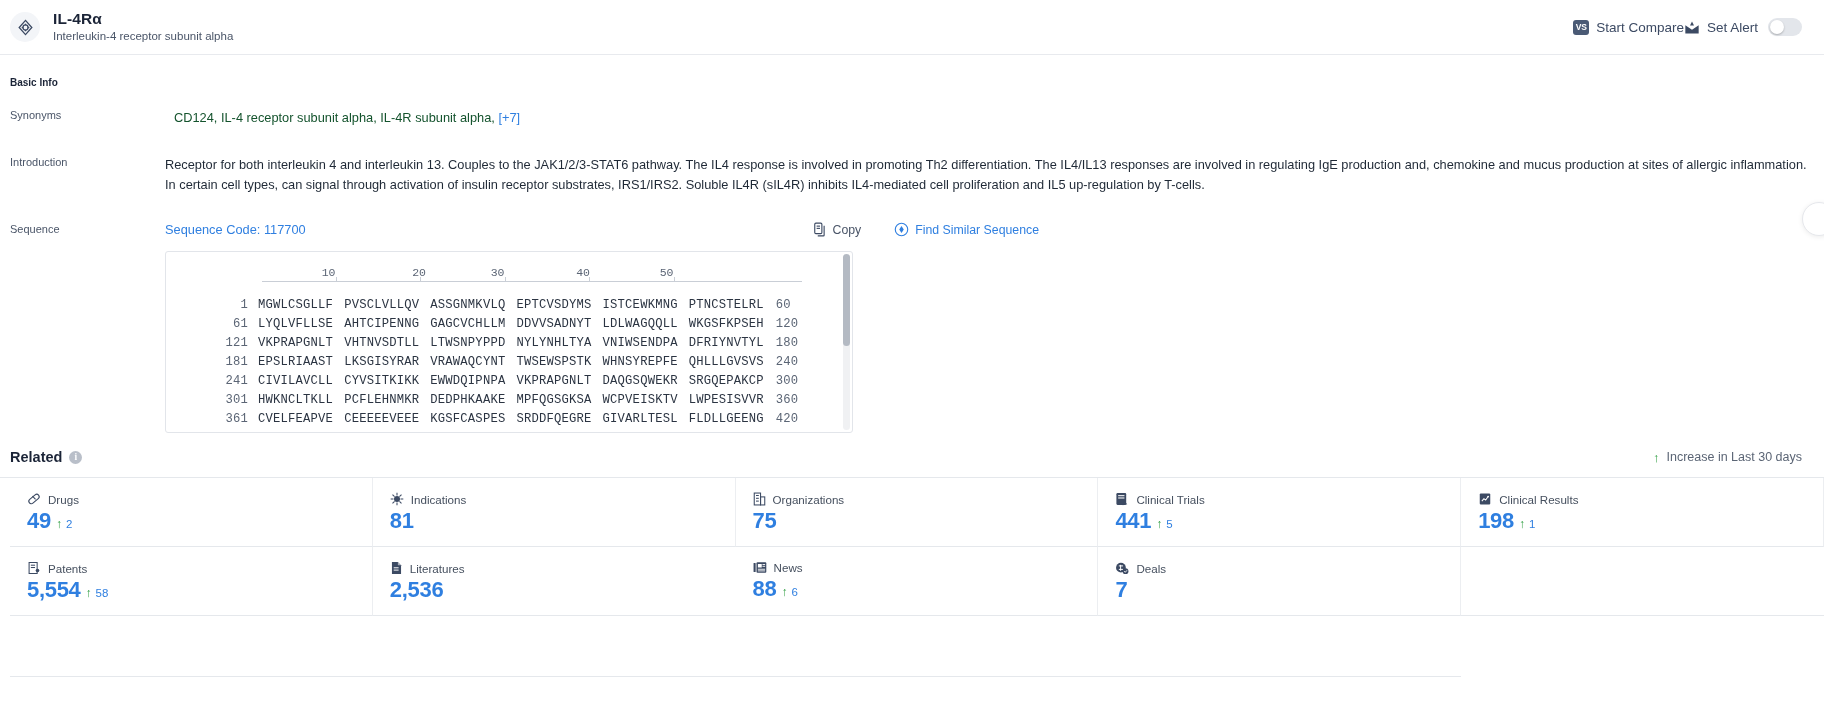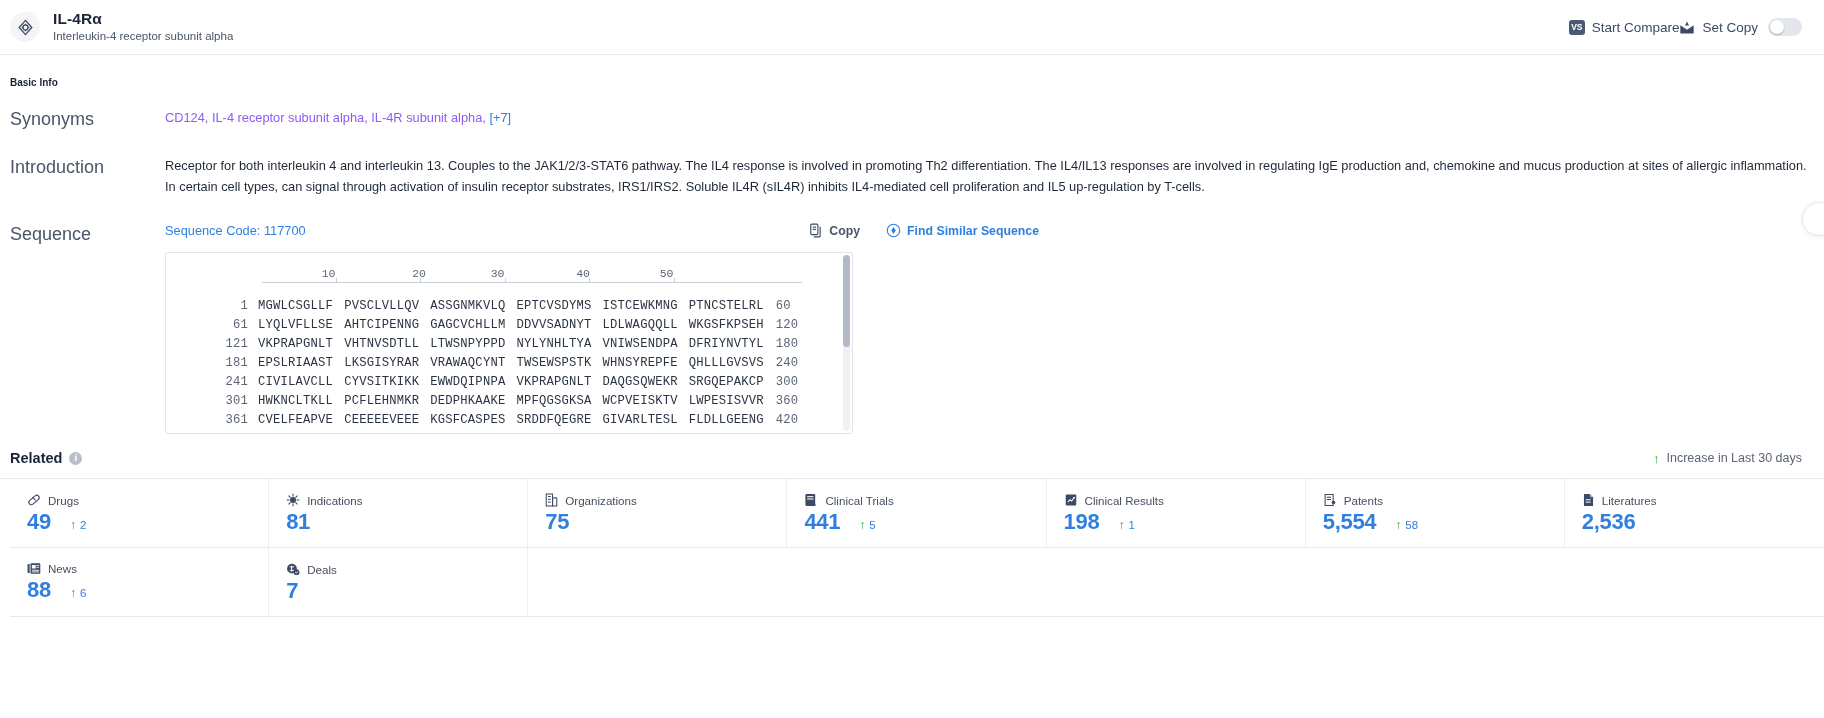--- a/index.html
+++ b/index.html
@@ -90,31 +90,31 @@
   .up-arrow { color: #2e9e40; font-size: 13px; line-height: 1; }
 
   
   .info-row {
     display: flex;
     padding-left: 10px;
     margin-top: 20px;
   }
   .info-label {
     width: 155px; flex: 0 0 155px;
-    font-size: 18px; color: #4a5568;
+    font-size: 11px; color: #4a5568;
     padding-top: 1px;
   }
   .info-value { flex: 1; font-size: 12.8px; color: #1f2936; line-height: 1.62; padding-right: 8px; }
-  .syn { color: #8b5cf6; }
+  .syn { color: #14532d; margin-left: 9px; }
   .plus-link { color: #2f7fe0; cursor: pointer; }
 
   
   .seq-head { display: flex; align-items: center; }
   .seq-code { font-size: 12.8px; color: #2f7fe0; cursor: pointer; }
-  .seq-actions { display: flex; gap: 26px; margin-left: auto; margin-right: 785px; font-weight: bold; }
+  .seq-actions { display: flex; gap: 33px; margin-left: auto; margin-right: 785px; }
   .seq-action { display: flex; align-items: center; gap: 6px; font-size: 12.3px; color: #4a5568; cursor: pointer; }
   .seq-action.blue { color: #2f7fe0; }
 
   .seq-box {
     margin-top: 14px;
     width: 688px;
     height: 182px;
     border: 1px solid #e2e5ea;
     border-radius: 3px;
     background: #fff;
@@ -152,35 +152,35 @@
   .seq-track {
     position: absolute; right: 2px; top: 2px; bottom: 2px;
     width: 7px; border-radius: 4px; background: #f0f1f3;
   }
 
   
   .related-grid {
     margin-top: 12px;
     border-top: 1px solid #e5e8ec;
     display: grid;
-    grid-template-columns: repeat(7, 1fr);
+    grid-template-columns: repeat(5, 1fr);
     padding-left: 10px;
   }
   .rel-card {
     border-right: 1px solid #eceef1;
     border-bottom: 1px solid #e5e8ec;
     padding: 14px 0 12px 17px;
     min-height: 61px;
     cursor: pointer;
   }
   .rel-card:nth-child(7n) { border-right: none; }
   .rel-card.empty { border-right: none; border-bottom: 1px solid #e5e8ec; cursor: default; }
   .rel-head { display: flex; align-items: center; gap: 7px; }
   .rel-name { font-size: 11.6px; color: #454f5e; }
-  .rel-val-row { display: flex; align-items: baseline; gap: 19px; margin-top: 2px; }
+  .rel-val-row { display: flex; align-items: baseline; gap: 5px; margin-top: 2px; }
   .rel-val { font-size: 22px; font-weight: 700; color: #2f7fe0; letter-spacing: -.3px; }
   .rel-delta { display: flex; align-items: baseline; gap: 4px; }
   .rel-delta .arr { color: #2e9e40; font-size: 12px; font-weight: 700; }
   .rel-delta .num { color: #2f7fe0; font-size: 11.5px; }
 
   .ic { display: inline-flex; align-items: center; justify-content: center; flex: 0 0 auto; }
 
   
   .float-widget {
     position: absolute;
@@ -219,21 +219,21 @@
       <span>Start Compare</span>
     </div>
     <div class="hdr-btn">
       <span class="ic">
         <svg width="16" height="15" viewBox="0 0 24 22" fill="#3c4a63">
           <path d="M2 7.5 L2 20 L22 20 L22 7.5 L12 14.5 Z"></path>
           <path d="M9 8 L12 2 L15 8 Z"></path>
           <path d="M2 5.5 L10 5.5 L12 9 L2 9 Z" opacity="0"></path>
         </svg>
       </span>
-      <span>Set Copy</span>
+      <span>Set Alert</span>
       <span class="toggle"></span>
     </div>
   </div>
 </div>
 
 <div class="content">
 
   <div class="section-title">Basic Info</div>
 
   <div class="info-row">

